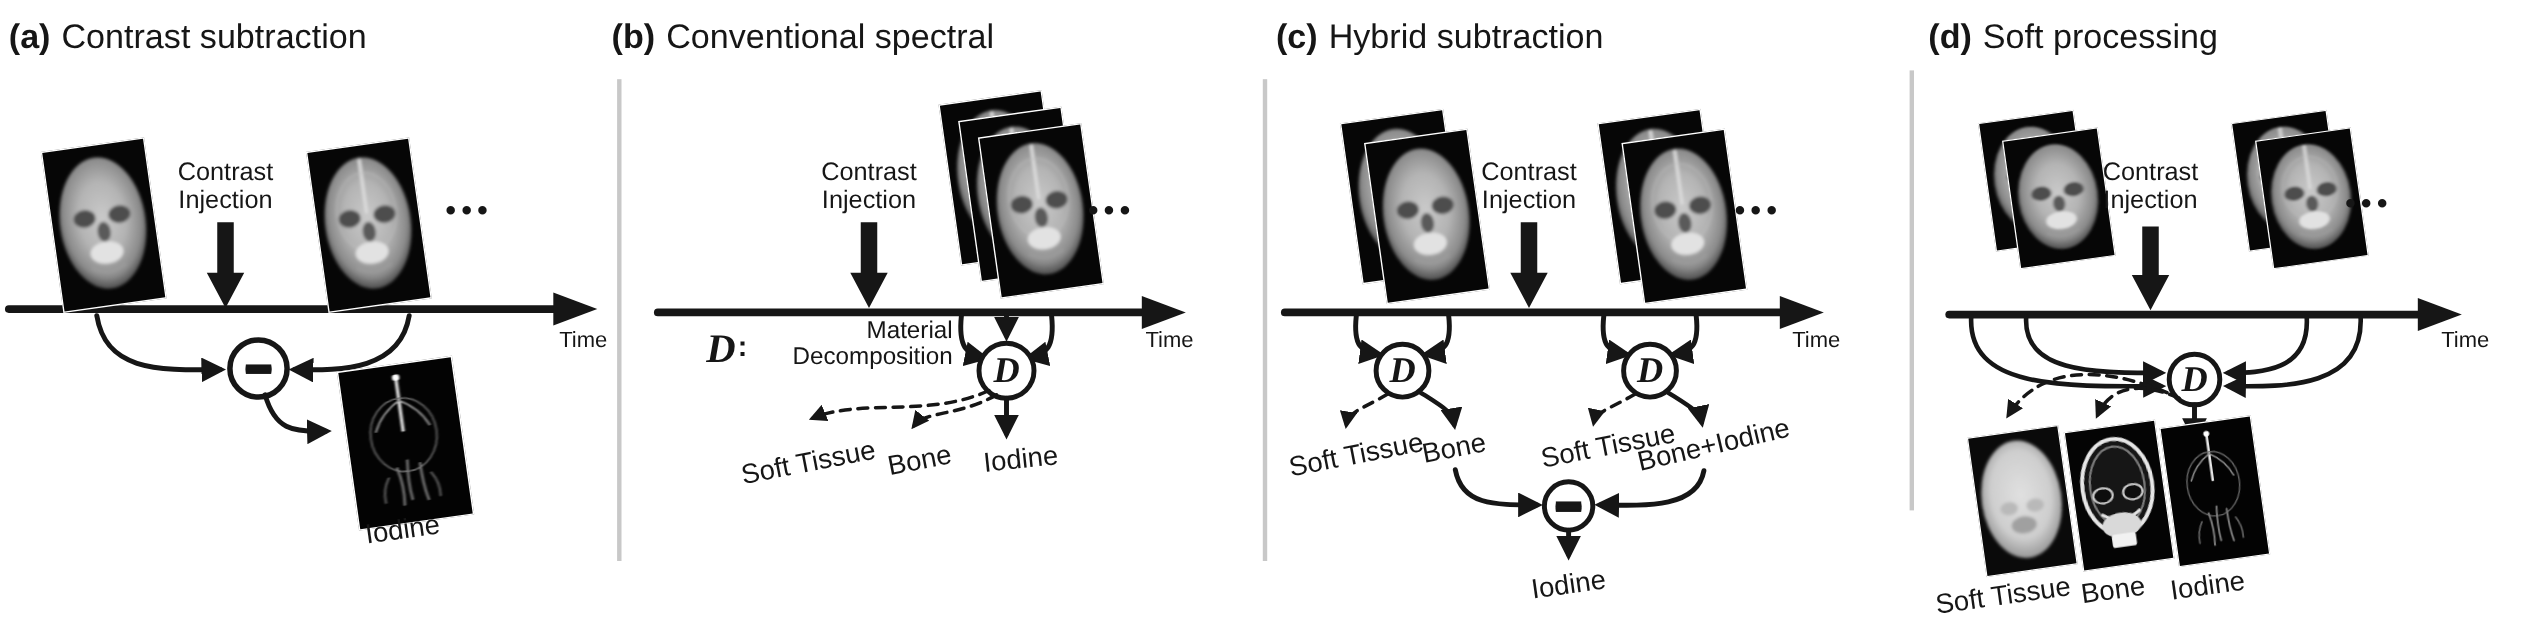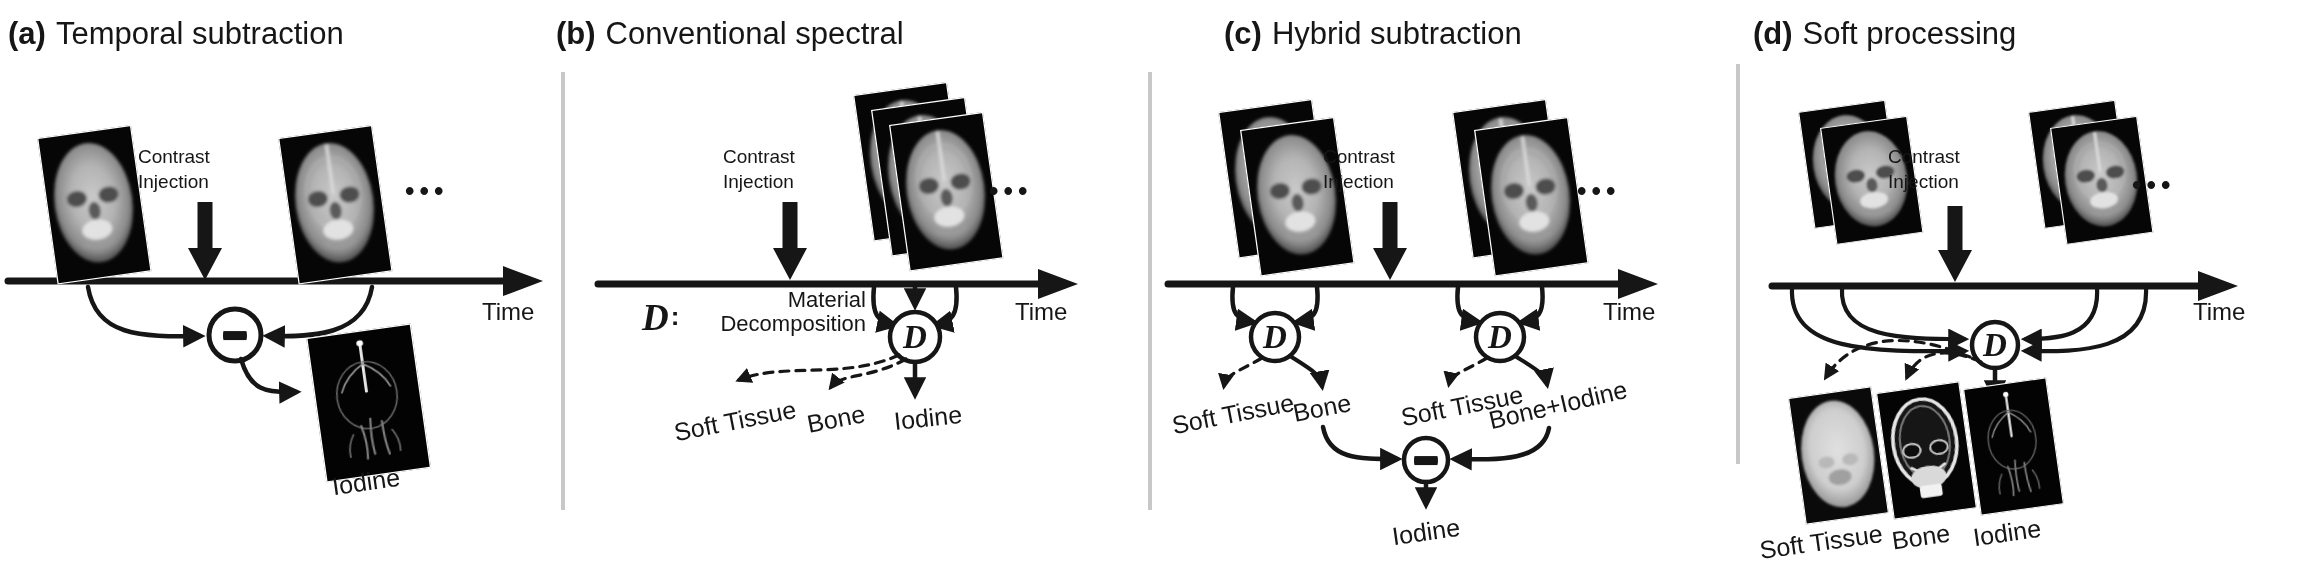--- a/index.html
+++ b/index.html
@@ -1,23 +1,23 @@
 <!DOCTYPE html>
 <html><head>
 <meta charset="utf-8">
 <style>
   html,body{margin:0;padding:0}
   body{width:2308px;height:580px;background:#ffffff;position:relative;overflow:hidden;
        font-family:"Liberation Sans",sans-serif;color:#161616}
   svg{position:absolute;left:0;top:0}
   .ptitle{position:absolute;top:16px;font-size:31px;white-space:nowrap}
   .ptitle b{font-weight:bold;margin-right:10px}
-  .ci{position:absolute;width:134px;font-size:19px;line-height:25px;top:144px}
+  .ci{position:absolute;width:134px;text-align:center;font-size:23px;line-height:25px;top:144px}
   .dots{position:absolute;font-size:27px;font-weight:bold;letter-spacing:5px}
-  .time{position:absolute;font-size:24px;width:70px;text-align:left;top:298px}
+  .time{position:absolute;font-size:20px;width:70px;text-align:right;top:298px}
   .lab{position:absolute;font-size:25px;white-space:nowrap}
   .dsym{position:absolute;width:46px;height:44px;display:flex;align-items:center;justify-content:center;
         font-family:"Liberation Serif",serif;font-weight:bold;font-style:italic;font-size:33px;
         transform:translate(-50%,-50%)}
   .op{position:absolute;width:52px;height:50px;display:flex;align-items:center;justify-content:center;
       font-weight:bold;font-size:46px;transform:translate(-50%,-50%);
       text-shadow:0 2px 0 #161616,0 -2px 0 #161616,0 1px 0 #161616,0 -1px 0 #161616}
   .legendD{position:absolute;left:642px;top:296px;font-family:"Liberation Serif",serif;
            font-weight:bold;font-style:italic;font-size:37px}
   .legendD .col{font-family:"Liberation Sans",sans-serif;font-style:normal;font-weight:bold;
@@ -187,23 +187,23 @@
     <circle cx="1995" cy="345" r="23" fill="#ffffff" stroke="#161616" stroke-width="4.5"></circle>
     <path d="M1970,357 C1895,326 1848,342 1826,377" fill="none" stroke="#161616" stroke-width="3.2" stroke-dasharray="9 7" marker-end="url(#ah)"></path>
     <path d="M1981,362 C1940,344 1917,355 1907,377" fill="none" stroke="#161616" stroke-width="3.2" stroke-dasharray="9 7" marker-end="url(#ah)"></path>
     <path d="M1995,368 L1995,397" fill="none" stroke="#161616" stroke-width="4.5" marker-end="url(#ah)"></path>
     <use href="#im-soft" width="84" height="128" transform="translate(1788,398) rotate(-8)"></use>
     <use href="#im-bone" width="84" height="128" transform="translate(1876,393) rotate(-8)"></use>
     <use href="#im-iodine" width="84" height="128" transform="translate(1963,389) rotate(-8)"></use>
   </g>
 </svg>
 
-<div class="ptitle" style="left:8px"><b>(a)</b><span>Temporal subtraction</span></div>
+<div class="ptitle" style="left:8px"><b>(a)</b><span>Contrast subtraction</span></div>
 <div class="ptitle" style="left:556px"><b>(b)</b><span>Conventional spectral</span></div>
-<div class="ptitle" style="left:1224px"><b>(c)</b><span>Hybrid subtraction</span></div>
+<div class="ptitle" style="left:1160px"><b>(c)</b><span>Hybrid subtraction</span></div>
 <div class="ptitle" style="left:1753px"><b>(d)</b><span>Soft processing</span></div>
 
 <div class="ci" style="left:138px">Contrast Injection</div>
 <div class="ci" style="left:723px">Contrast Injection</div>
 <div class="ci" style="left:1323px">Contrast Injection</div>
 <div class="ci" style="left:1888px">Contrast Injection</div>
 
 <div class="dots" style="left:405px;top:176px">•••</div>
 <div class="dots" style="left:989px;top:176px">•••</div>
 <div class="dots" style="left:1577px;top:176px">•••</div>

